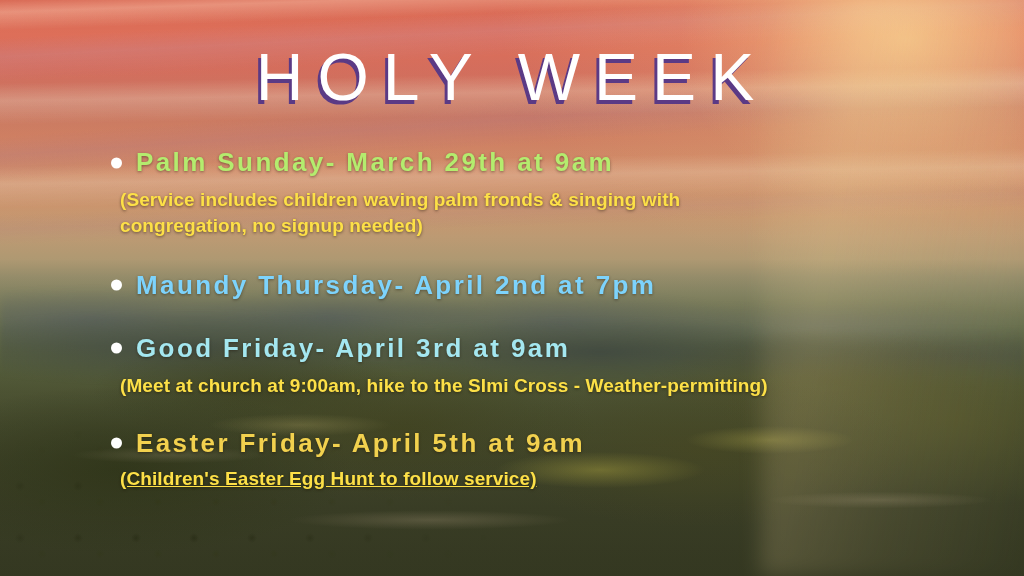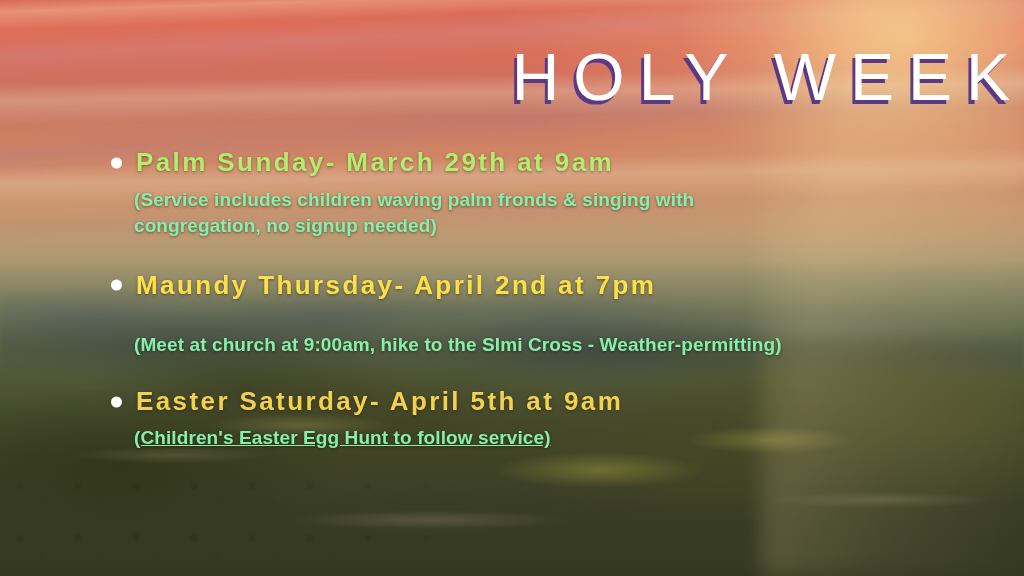--- a/index.html
+++ b/index.html
@@ -143,21 +143,21 @@
   .content {
     position: absolute;
     inset: 0;
   }
 
   .title {
     position: absolute;
     top: 44px;
     left: 0;
     width: 100%;
-    text-align: right;
+    text-align: center;
     font-size: 66px;
     font-weight: 400;
     letter-spacing: 14px;
     color: #ffffff;
     text-shadow: -3px 4px 0 #5b3a85, -3px 4px 1px rgba(70,40,110,0.9);
     line-height: 1;
     white-space: nowrap;
   }
 
   .list {
@@ -187,24 +187,24 @@
   .headline {
     font-size: 26px;
     font-weight: bold;
     letter-spacing: 2.4px;
     line-height: 1.28;
     white-space: nowrap;
     text-shadow: 0 1px 3px rgba(30,20,8,0.45);
   }
 
   .note {
-    margin-left: 30px;
+    margin-left: 16px;
     font-size: 19px;
     font-weight: bold;
-    color: #86efac;
+    color: #fde047;
     letter-spacing: 0.1px;
     line-height: 1.35;
     max-width: 700px;
     text-shadow: 0 1px 3px rgba(25,18,6,0.55);
   }
 
   .item-palm    { margin-top: 0px; }
   .item-palm .note { margin-top: 8px; max-width: 690px; }
   .item-maundy  { margin-top: 30px; }
   .item-good    { margin-top: 30px; }
@@ -239,31 +239,35 @@
         <div class="bullet-row">
           <span class="bullet"></span>
           <span class="headline" style="color:#b4ec6e">Palm Sunday- March 29th at 9am</span>
         </div>
         <div class="note">(Service includes children waving palm fronds &amp; singing with congregation, no signup needed)</div>
       </div>
 
       <div class="item item-maundy">
         <div class="bullet-row">
           <span class="bullet"></span>
-          <span class="headline" style="color:#fde047">Maundy Thursday- April 2nd at 7pm</span>
+          <span class="headline" style="color:#7dd3fc">Maundy Thursday- April 2nd at 7pm</span>
         </div>
       </div>
 
       <div class="item item-good">
+        <div class="bullet-row">
+          <span class="bullet"></span>
+          <span class="headline" style="color:#a4e7f0">Good Friday- April 3rd at 9am</span>
+        </div>
         <div class="note">(Meet at church at 9:00am, hike to the SImi Cross - Weather-permitting)</div>
       </div>
 
       <div class="item item-easter">
         <div class="bullet-row">
           <span class="bullet"></span>
-          <span class="headline" style="color:#f2d14e">Easter Saturday- April 5th at 9am</span>
+          <span class="headline" style="color:#f2d14e">Easter Friday- April 5th at 9am</span>
         </div>
         <div class="note">(Children's Easter Egg Hunt to follow service)</div>
       </div>
 
     </div>
   </div>
 </div>
 
 </body></html>

